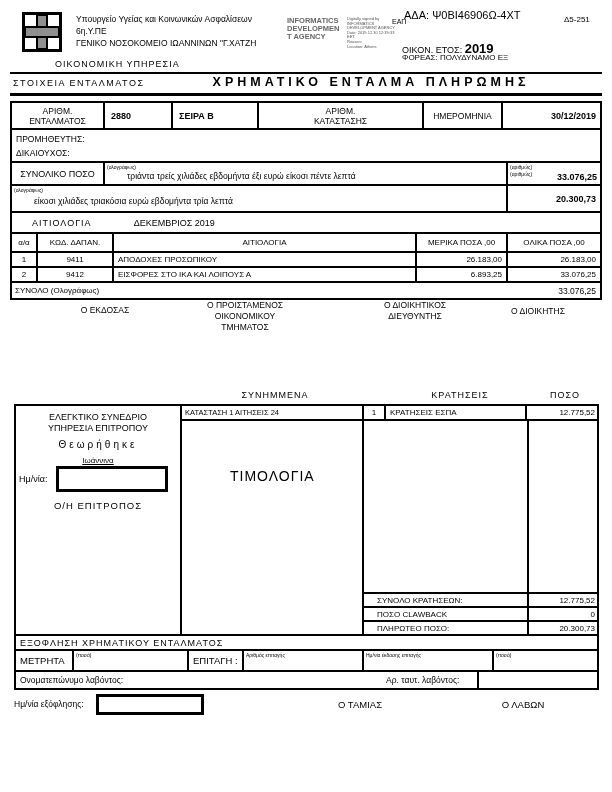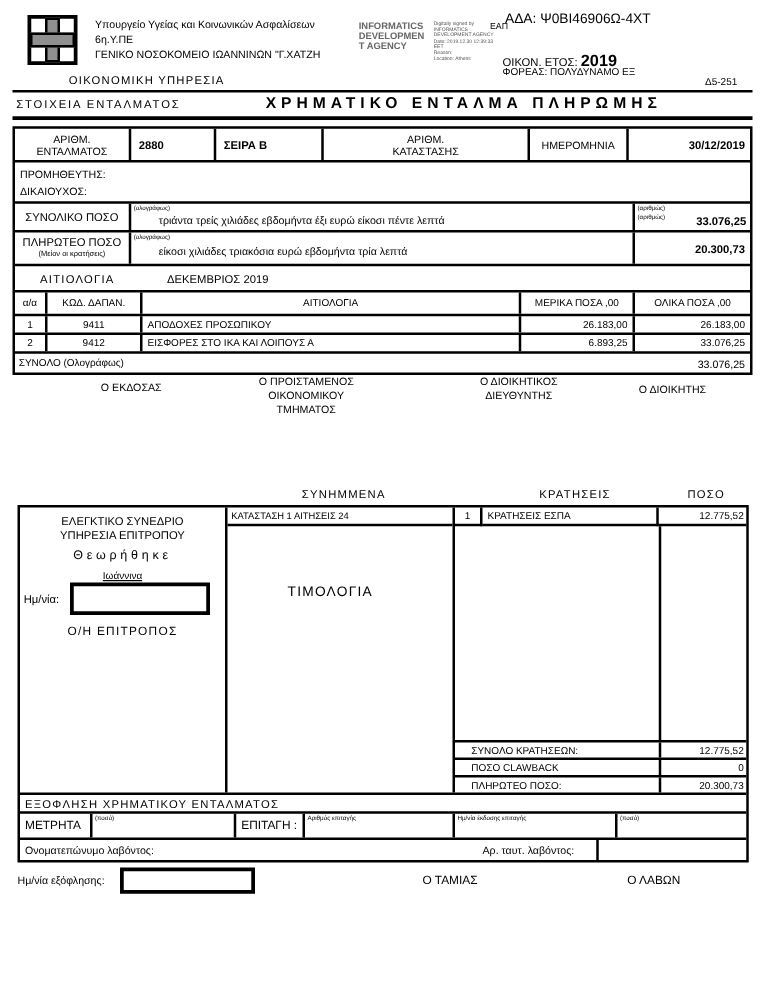--- a/index.html
+++ b/index.html
@@ -13,21 +13,21 @@
   .logo .hbar { position:absolute; left:-1px; top:11px; width:36px; height:12px; background:#909090; border:2px solid #000; }
 
   .ministry { left:76px; top:13px; font-size:8.5px; line-height:12px; white-space:pre-line; }
   .dept { left:55px; top:59px; font-size:9px; letter-spacing:1px; }
 
   .stamp-main { left:287px; top:17px; width:62px; font-size:7.5px; line-height:8px; font-weight:bold; color:#666; white-space:pre-line; }
   .stamp-details { left:347px; top:17px; width:62px; font-size:4px; line-height:4.6px; color:#555; white-space:pre-line; }
 
   .eap { left:392px; top:18px; font-size:7px; }
   .ada { left:404px; top:9px; font-size:11px; }
-  .doccode { left:564px; top:15px; font-size:8px;margin-top:46px; }
+  .doccode { left:564px; top:15px; font-size:8px; }
   .fiscal { left:402px; top:41px; font-size:9px; }
   .fiscal b { font-size:13px; }
   .agency { left:402px; top:53px; font-size:8px; }
 
   .hr1 { left:10px; top:72px; width:592px; height:2px; background:#000; }
   .hr2 { left:10px; top:93px; width:592px; height:3px; background:#000; }
   .stoixeia { left:13px; top:78px; font-size:9px; letter-spacing:1.5px; }
   .main-title { left:140px; top:75px; width:462px; text-align:center; font-size:12.5px; font-weight:bold; letter-spacing:4px; }
 
   
@@ -144,24 +144,20 @@
         <div class="words" style="height:100%; padding-top:4px;">τριάντα τρείς χιλιάδες εβδομήντα έξι  ευρώ είκοσι πέντε λεπτά</div>
       </div>
       <div class="tc" style="width:92px;">
         <span class="tiny" style="top:1px; left:2px;">(αριθμώς)</span>
         <span class="tiny" style="top:8px; left:2px;">(αριθμώς)</span>
         <span class="abs val" style="right:3px; bottom:2px;">33.076,25</span>
       </div>
     </div>
 
     <div class="trow" style="height:27px;">
-      <div class="tc cc" style="width:93px; flex-direction:column; font-size:9px; line-height:10px;">
-        <span>ΠΛΗΡΩΤΕΟ ΠΟΣΟ</span>
-        <span style="font-size:6px;">(Μείον οι κρατήσεις)</span>
-      </div>
       <div class="tc" style="flex:1;">
         <span class="tiny" style="top:1px; left:2px;">(ολογράφως)</span>
         <div class="words" style="height:100%; padding-top:4px;">είκοσι χιλιάδες τριακόσια  ευρώ εβδομήντα τρία λεπτά</div>
       </div>
       <div class="tc cr val" style="width:92px;">20.300,73</div>
     </div>
 
     <div class="trow" style="height:21px;">
       <div class="cl" style="width:100%; font-size:9px;">
         <span style="margin-left:14px; letter-spacing:1px;">ΑΙΤΙΟΛΟΓΙΑ</span>
@@ -219,21 +215,21 @@
 ΥΠΗΡΕΣΙΑ ΕΠΙΤΡΟΠΟΥ</div>
         <div class="abs" style="left:0; top:33px; width:100%; text-align:center; font-size:10px; letter-spacing:3px;">Θεωρήθηκε</div>
         <div class="abs underl" style="left:0; top:50px; width:100%; text-align:center; font-size:8px;">Ιωάννινα</div>
         <div class="abs" style="left:3px; top:68px; font-size:9px;">Ημ/νία:</div>
         <div class="abs dateinput" style="left:40px; top:60px; width:112px; height:26px;"></div>
         <div class="abs" style="left:0; top:94px; width:100%; text-align:center; font-size:9.5px; letter-spacing:1px;">Ο/Η ΕΠΙΤΡΟΠΟΣ</div>
       </div>
 
       <div class="attach">
         <div class="attach-row">ΚΑΤΑΣΤΑΣΗ 1 ΑΙΤΗΣΕΙΣ 24</div>
-        <div class="abs" style="left:48px; top:62px; font-size:11px; letter-spacing:1px;">ΤΙΜΟΛΟΓΙΑ</div>
+        <div class="abs" style="left:48px; top:62px; font-size:14px; letter-spacing:1px;">ΤΙΜΟΛΟΓΙΑ</div>
       </div>
 
       <div class="deds">
         <div class="dedrow1">
           <div class="idxcell">1</div>
           <div class="dedlab">ΚΡΑΤΗΣΕΙΣ ΕΣΠΑ</div>
           <div class="dedamt">12.775,52</div>
         </div>
         <div class="filler">
           <div class="fl"></div>

